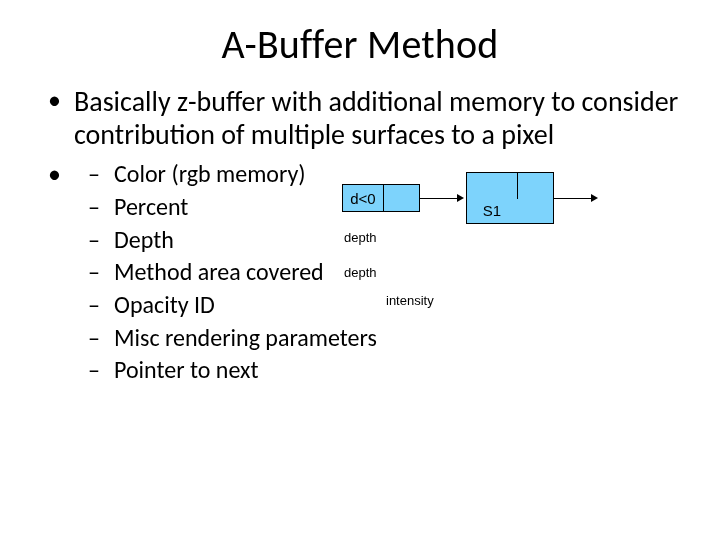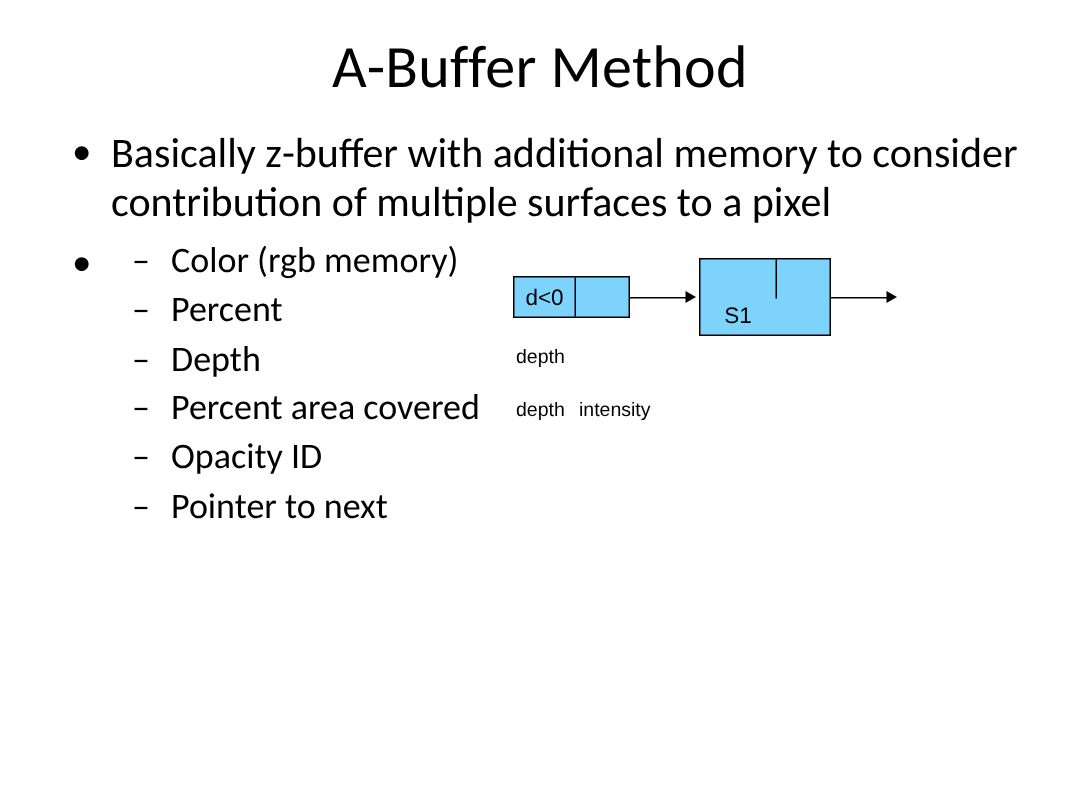--- a/index.html
+++ b/index.html
@@ -119,41 +119,42 @@
   }
   .labels {
     display: flex;
     font-size: 13px;
     color: #000;
     margin-top: 2px;
     padding-left: 2px;
   }
   .labels span { display: inline-block; }
   .lab-depth { width: 42px; }
-  .lab-int   { width: 56px; }
+  .lab-int   { width: 56px; margin-top: 28px; }
   .spacer-row { height: 18px; }
 </style>
 </head>
 <body>
 
 <div class="slide">
 
   <div class="title">A-Buffer Method</div>
 
   <ul class="level1">
     <li>
       <span>Basically z-buffer with additional memory to consider contribution of multiple surfaces to a pixel</span>
     </li>
     <li>
       <ul class="level2">
         <li><span>Color (rgb memory)</span></li>
         <li><span>Percent</span></li>
         <li><span>Depth</span></li>
-        <li><span>Percent area covered</span></li>
+        <li><span>Method area covered</span></li>
         <li><span>Opacity ID</span></li>
+        <li><span>Misc rendering parameters</span></li>
         <li><span>Pointer to next</span></li>
       </ul>
     </li>
   </ul>
 
   <div class="diagram">
 
     <div class="row">
       <div class="dbox">
         <div class="cell w-depth">d&lt;0</div>

